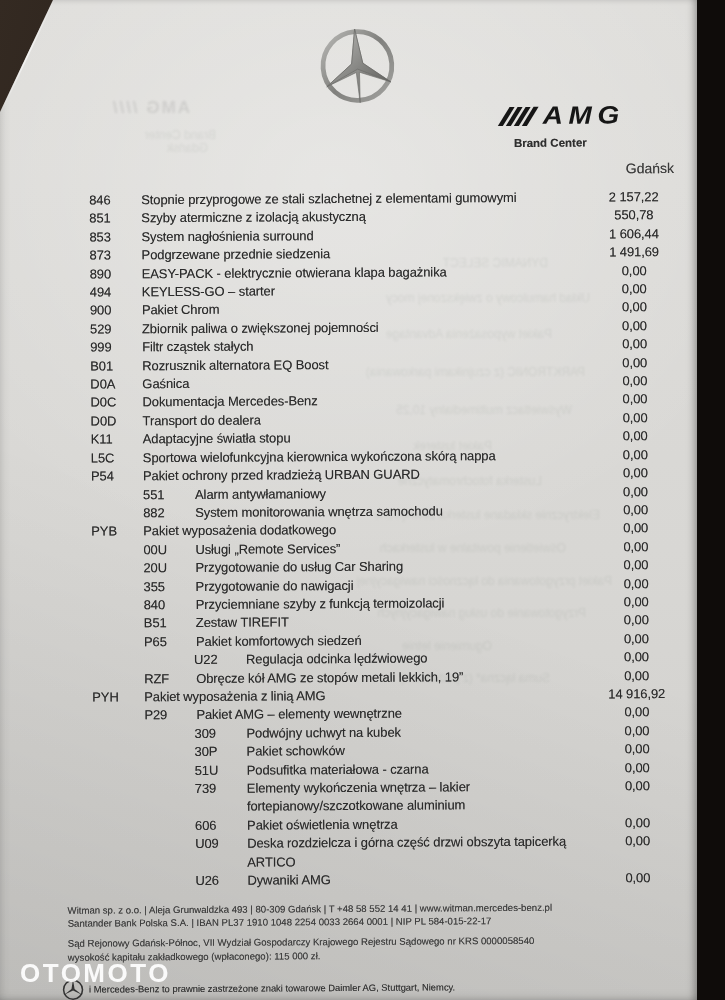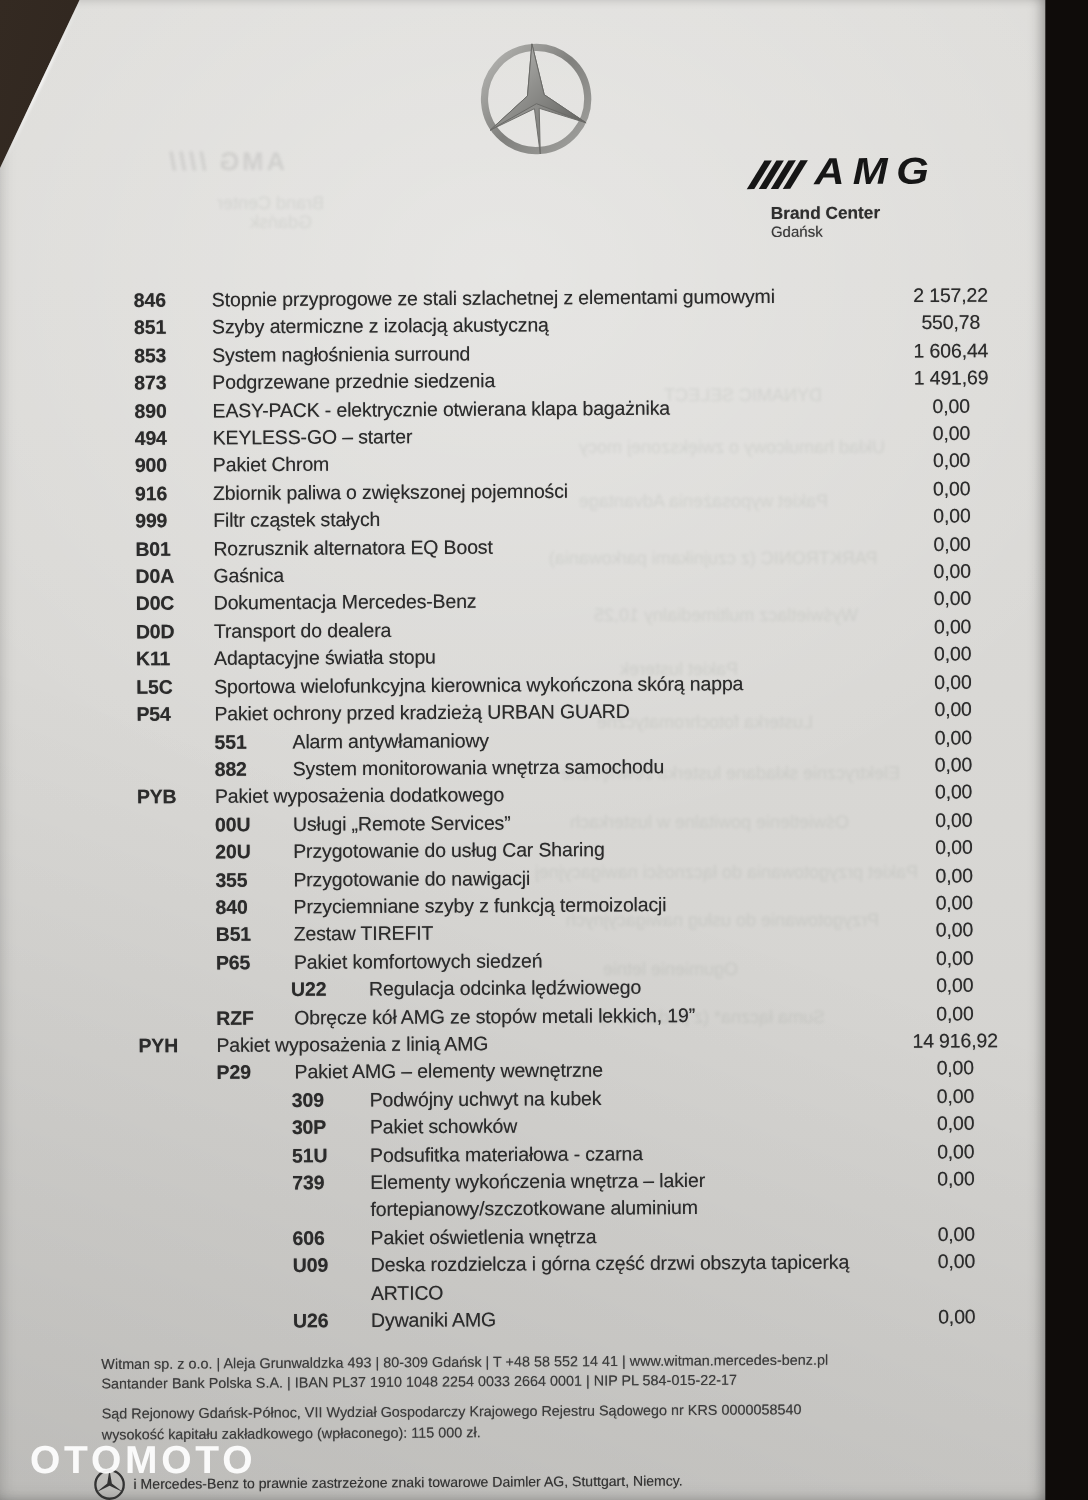--- a/index.html
+++ b/index.html
@@ -31,30 +31,30 @@
   }
   .doc{position:absolute;inset:0;transform:rotate(-.35deg);color:#2b2b2b;}
 
   
   .mb-star{position:absolute;left:317px;top:24px;width:80px;height:84px;transform:rotate(-4deg);}
   .amg-block{position:absolute;left:503px;top:103px;width:170px;}
   .amg-logo{display:flex;align-items:center;height:26px;}
   .amg-slashes{display:flex;margin-right:7px;margin-top:2px;}
   .amg-slashes i{display:block;width:5px;height:19px;background:#161616;transform:skewX(-32deg);margin-right:3px;}
   .amg-letters{font-size:25px;font-weight:800;font-style:italic;letter-spacing:5px;color:#161616;transform:scaleX(1.12);transform-origin:left;}
-  .brand-center{margin:9px 0 1px 10px;font-size:11.5px;font-weight:700;color:#2e2e2e;}
-  .brand-city{margin:1px 0 0 10px;font-size:10px;color:#3a3a3a;}
+  .brand-center{margin:9px 0 12px 10px;font-size:11.5px;font-weight:700;color:#2e2e2e;}
+  .brand-city{margin:1px 0 0 10px;font-size:14px;color:#3a3a3a;text-align:right;}
 
   
   .table{position:absolute;left:0;top:190px;width:725px;font-size:13px;line-height:18.4px;letter-spacing:-.1px;}
   .row{display:flex;align-items:flex-start;padding-right:45px;}
   .row{padding-left:88px;}
   .row.ind1{padding-left:140px;}
   .row.ind2{padding-left:190px;}
-  .code{flex:none;width:52px;font-weight:bold;}
+  .code{flex:none;width:52px;}
   .desc{flex:1;padding-right:10px;white-space:pre-line;}
   .price{flex:none;width:95px;text-align:center;}
   .table,.footer,.brand-center,.brand-city,.tm-text{text-shadow:0 0 .5px rgba(43,43,43,.55);}
 
   
   .footer{position:absolute;left:62px;top:902px;width:600px;font-size:9.6px;line-height:13.2px;color:#3c3c3c;}
   .footer .gap{height:7px;}
   .trademark{position:absolute;left:56px;top:975px;width:560px;display:flex;align-items:flex-start;z-index:6;}
   .tm-star{flex:none;width:22px;height:22px;margin-top:2px;}
   .tm-text{margin:7px 0 0 5px;font-size:9.4px;color:#333;}
@@ -163,21 +163,21 @@
             <span class="code">494</span>
             <span class="desc">KEYLESS-GO – starter</span>
             <span class="price">0,00</span>
           </div>
           <div class="row ind0">
             <span class="code">900</span>
             <span class="desc">Pakiet Chrom</span>
             <span class="price">0,00</span>
           </div>
           <div class="row ind0">
-            <span class="code">916</span>
+            <span class="code">529</span>
             <span class="desc">Zbiornik paliwa o zwiększonej pojemności</span>
             <span class="price">0,00</span>
           </div>
           <div class="row ind0">
             <span class="code">999</span>
             <span class="desc">Filtr cząstek stałych</span>
             <span class="price">0,00</span>
           </div>
           <div class="row ind0">
             <span class="code">B01</span>

